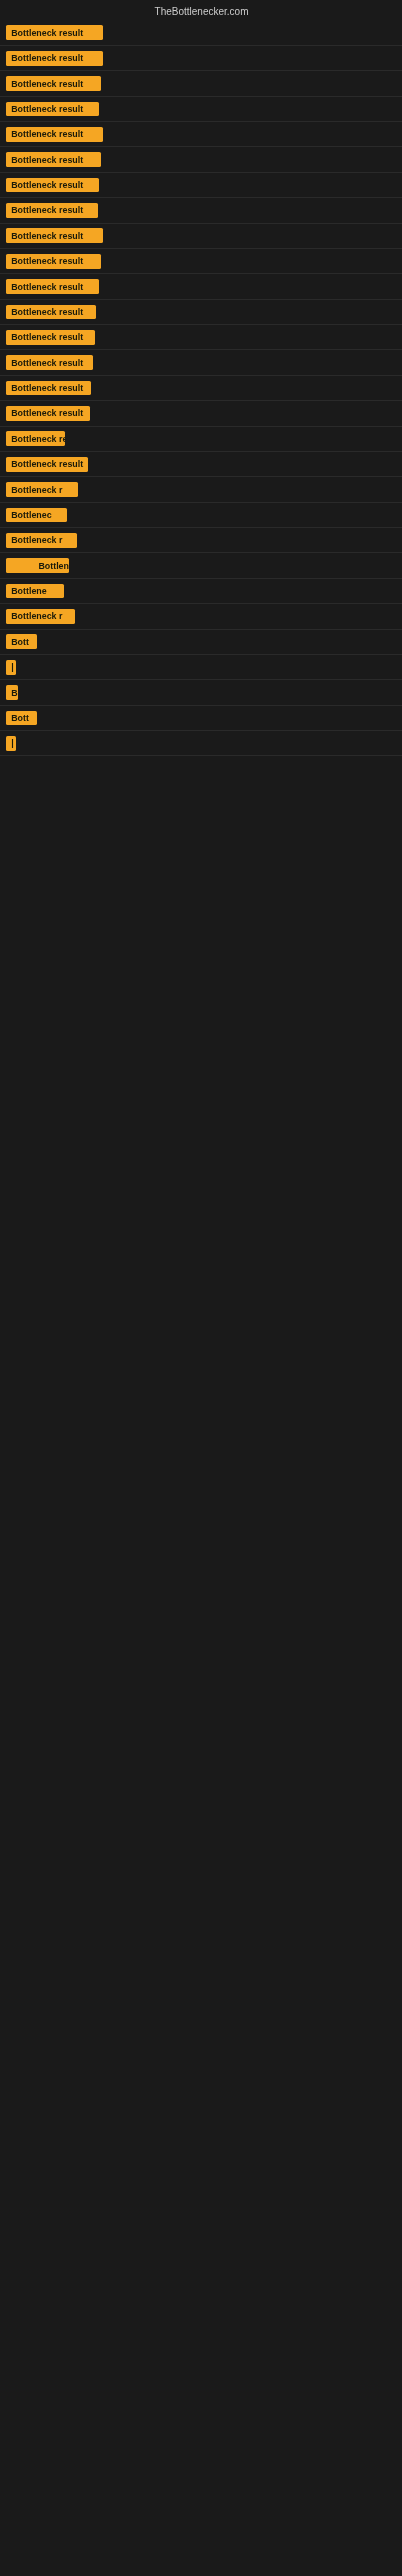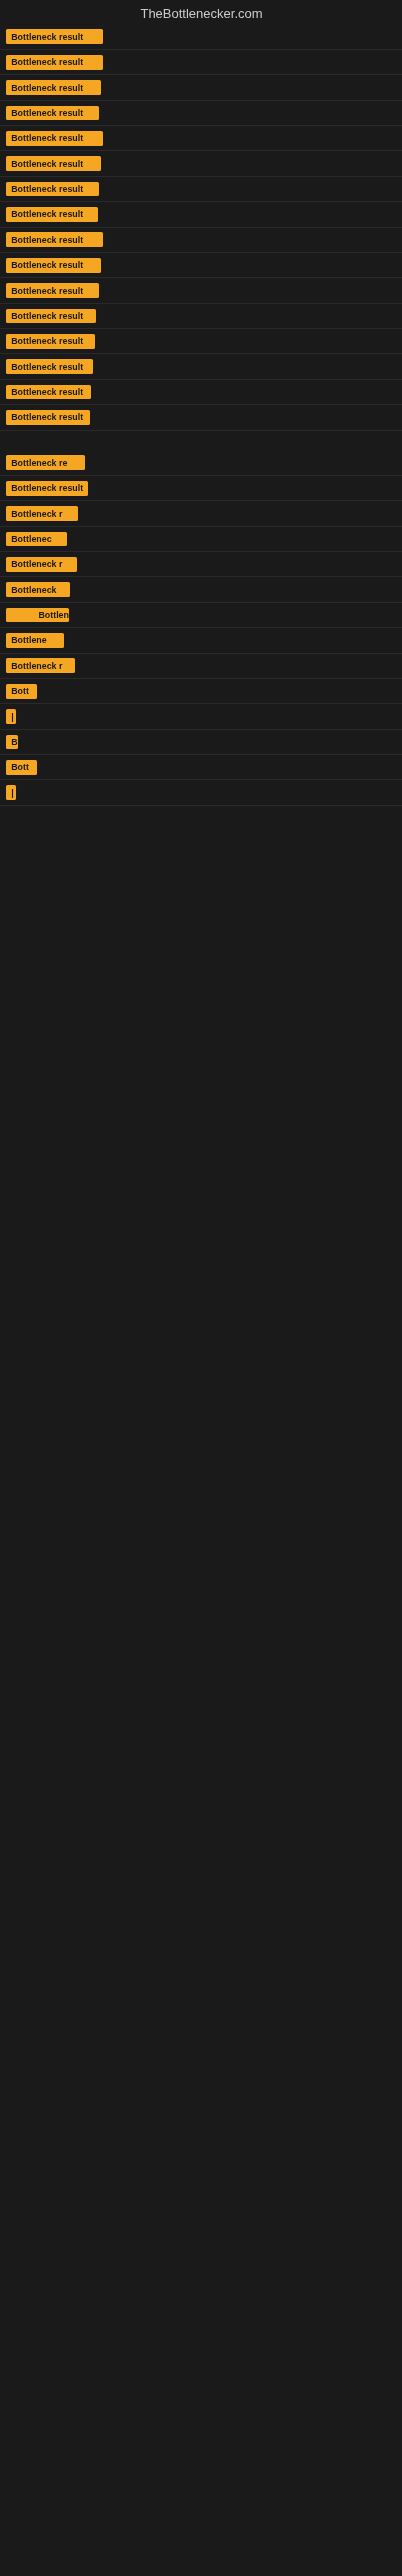--- a/index.html
+++ b/index.html
@@ -13,21 +13,21 @@
       min-height: 2576px;
       background-color: #1a1a1a;
       font-family: Arial, sans-serif;
       position: relative;
     }
 
     .site-header {
       text-align: center;
       padding: 6.4px 0 3.2px 0;
       color: #cccccc;
-      font-size: 13px;
+      font-size: 10px;
       font-weight: normal;
     }
 
     .bottleneck-label {
       display: inline-block;
       background-color: #f5a623;
       color: #1a1a0a;
       font-size: 8.9px;
       font-weight: bold;
       padding: 2.4px 4.8px;
@@ -131,21 +131,21 @@
         <span class="bottleneck-label" style="max-width: 85px; width: 85px;">Bottleneck result</span>
       </div>
     </div>
     <div class="row">
       <div class="row-inner">
         <span class="bottleneck-label" style="max-width: 84px; width: 84px;">Bottleneck result</span>
       </div>
     </div>
     <div class="row">
       <div class="row-inner">
-        <span class="bottleneck-label" style="max-width: 79px; width: 79px; margin-top: 20px;">Bottleneck re</span>
+        <span class="bottleneck-label" style="max-width: 79px; width: 59px;">Bottleneck re</span>
       </div>
     </div>
     <div class="row">
       <div class="row-inner">
         <span class="bottleneck-label" style="max-width: 82px; width: 82px;">Bottleneck result</span>
       </div>
     </div>
     <div class="row">
       <div class="row-inner">
         <span class="bottleneck-label" style="max-width: 72px; width: 72px;">Bottleneck r</span>
@@ -156,25 +156,20 @@
         <span class="bottleneck-label" style="max-width: 61px; width: 85px;">Bottlenec</span>
       </div>
     </div>
     <div class="row">
       <div class="row-inner">
         <span class="bottleneck-label" style="max-width: 71px; width: 71px;">Bottleneck r</span>
       </div>
     </div>
     <div class="row">
       <div class="row-inner">
-        <span class="bottleneck-label" style="max-width: 64px; width: 64px;">Bottleneck</span>
-      </div>
-    </div>
-    <div class="row">
-      <div class="row-inner">
         <span class="bottleneck-label" style="max-width: 77px; width: 63px; padding-left: 32px;">Bottleneck res</span>
       </div>
     </div>
     <div class="row">
       <div class="row-inner">
         <span class="bottleneck-label" style="max-width: 58px; width: 58px;">Bottlene</span>
       </div>
     </div>
     <div class="row">
       <div class="row-inner">

